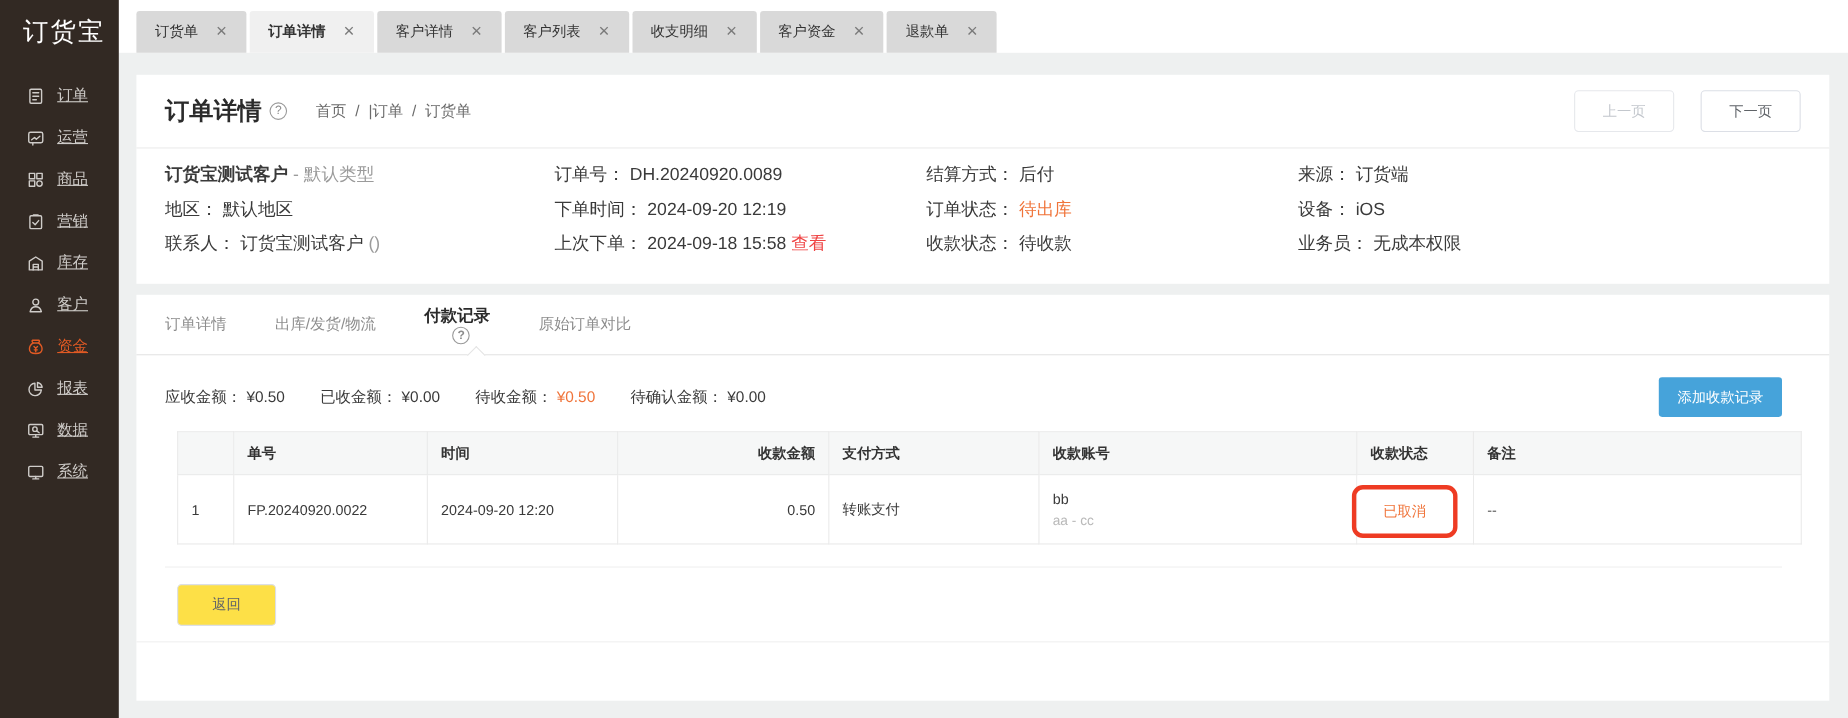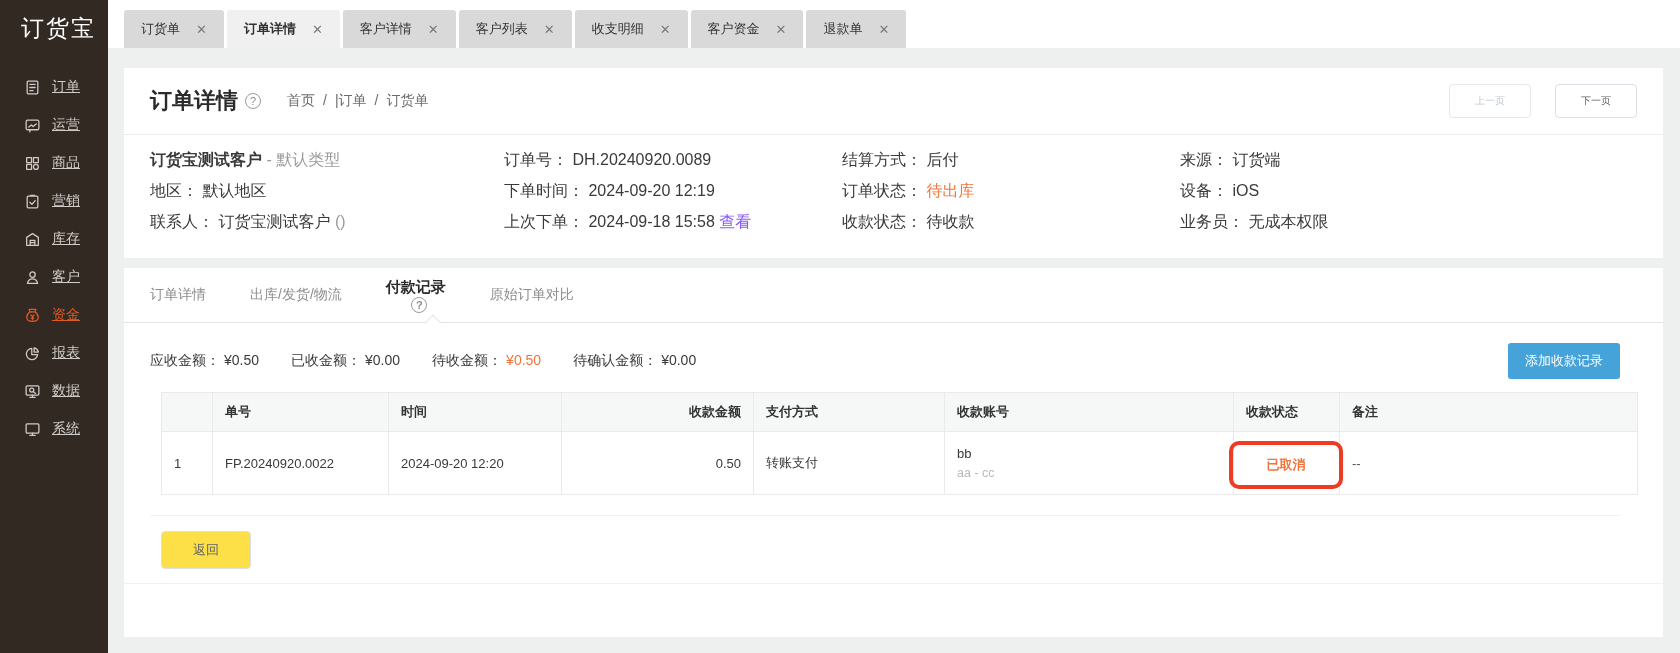--- a/index.html
+++ b/index.html
@@ -30,28 +30,28 @@
   
   .card { position:absolute; left:124px; width:1539px; background:#fff; }
   .card-header { top:68px; height:190px; }
 
   .header-row { height:67px; border-bottom:1px solid #ebebeb; display:flex; align-items:center; padding:0 26px; }
   .page-title { font-size:22px; font-weight:bold; color:#2b2b2b; }
   .help { width:16px; height:16px; border:1px solid #9a9a9a; border-radius:50%; font-size:11px; color:#8c8c8c; display:inline-flex; align-items:center; justify-content:center; margin-left:7px; flex:none; }
   .breadcrumb { margin-left:26px; color:#6b6b6b; font-size:14px; display:flex; gap:8px; }
   .breadcrumb .crumb { cursor:pointer; }
   .header-buttons { margin-left:auto; display:flex; gap:24px; }
-  .btn { background:#fff; border:1px solid #dcdfe6; border-radius:4px; font-size:10px; color:#5f6368; padding:9px 25px; cursor:pointer; }
+  .btn { background:#fff; border:1px solid #dcdfe6; border-radius:4px; font-size:13px; color:#5f6368; padding:9px 25px; cursor:pointer; }
   .btn.disabled { color:#c3c7cd; border-color:#e6e8ec; cursor:default; }
 
   .info-grid { display:grid; grid-template-columns:354px 338px 338px auto; padding:16px 26px 0; }
   .info-col div { margin-bottom:13px; line-height:18px; font-size:16px; color:#3a3a3a; }
   .bold { font-weight:bold; }
   .muted { color:#9b9b9b; }
-  .link { color:#8b5cf6; cursor:pointer; }
+  .link { color:#ef4444; cursor:pointer; }
   .orange { color:#f0743a; }
 
   .card-body { top:268px; height:369px; }
   .subtabs { height:55px; border-bottom:1px solid #e4e4e4; display:flex; align-items:center; gap:44px; padding-left:26px; position:relative; }
   .subtab { color:#8d8d8d; font-size:14px; cursor:pointer; display:flex; align-items:center; }
   .subtab.active { color:#2b2b2b; font-weight:bold; font-size:15px;flex-direction:column; }
   .caret { position:absolute; left:303px; bottom:-6.5px; width:12px; height:12px; background:#fff; border-left:1px solid #e4e4e4; border-top:1px solid #e4e4e4; transform:rotate(45deg); }
 
   .pay-section { padding:20px 43px 0 26px; }
   .summary-row { display:flex; align-items:center; font-size:14px; color:#3a3a3a; }
@@ -60,21 +60,21 @@
   .add-btn { margin-left:auto; background:#46a3da; color:#fff; border:none; border-radius:3px; font-size:13px; padding:9px 17px; cursor:pointer; }
 
   table.pay { border-collapse:collapse; margin:13px 0 0 11px; width:1476px; table-layout:fixed; }
   table.pay th, table.pay td { border:1px solid #eaeaea; font-size:13px; text-align:left; padding:10px 12px; }
   table.pay th { background:#f6f7f7; color:#333; font-weight:bold; height:39px; }
   table.pay td { height:63px; color:#3a3a3a; background:#fff; }
   .col-idx{width:51px;} .col-no{width:176px;} .col-time{width:173px;} .col-amt{width:192px;} .col-pay{width:191px;} .col-acct{width:289px;} .col-status{width:106px;} .col-remark{width:298px;}
   .ta-r { text-align:right !important; }
   .acct-sub { color:#b9b9b9; margin-top:5px; font-size:12.5px; }
   td.status-cell { position:relative; overflow:visible; }
-  .cancel-box { position:absolute; left:-5px; top:9px; border:4px solid #ee3b23; border-radius:10px; padding:11px 0; width:114px; text-align:center; color:#f0743a; background:transparent;font-weight:bold; }
+  .cancel-box { position:absolute; left:-5px; top:9px; border:4px solid #ee3b23; border-radius:10px; padding:11px 0; width:96px; text-align:center; color:#f0743a; background:transparent; }
   .remark { color:#555; }
 
   .hr { border:none; border-top:1px solid #f0f0f0; margin:20px 0 0 0; }
   .back-btn { margin:15px 0 0 37px; background:#fde047; border:1px solid #dcdfe6; border-radius:4px; color:#5f6368; font-size:13px; padding:9px 31px; cursor:pointer; }
   .hr2 { border:none; border-top:1px solid #f0f0f0; margin:14px 0 0 0; }
 </style>
 </head>
 <body>
 
 <div class="sidebar">

